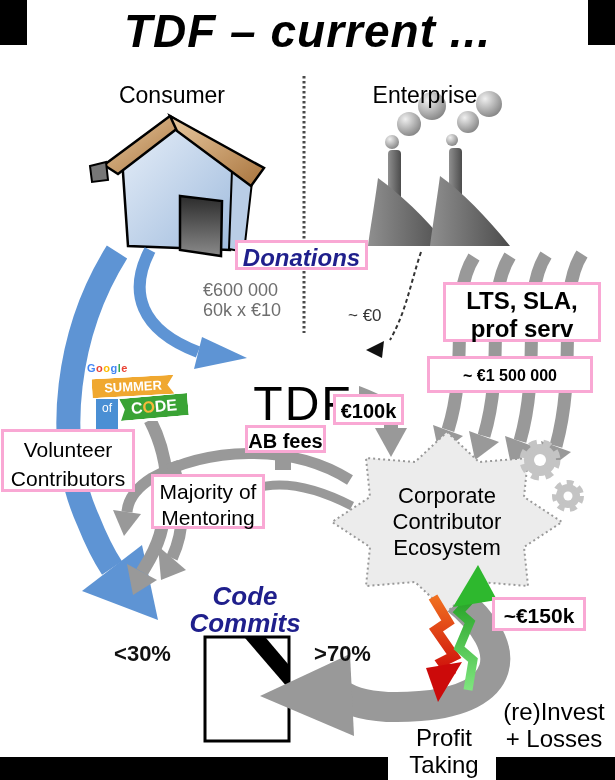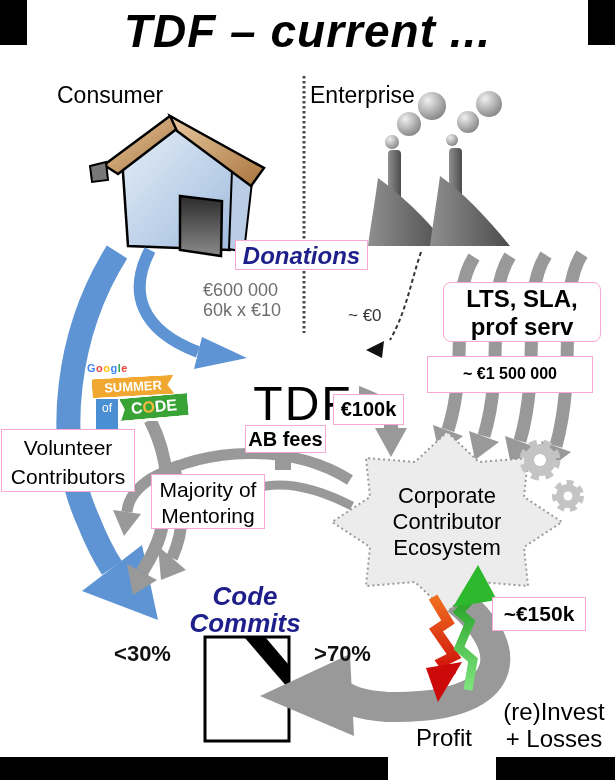--- a/index.html
+++ b/index.html
@@ -8,28 +8,28 @@
     font-family:"Liberation Sans","DejaVu Sans",sans-serif;color:#000;
   }
   .abs{position:absolute;}
   svg{position:absolute;left:0;top:0;}
   
   .corner{background:#000;width:27px;height:45px;top:0;}
   .bottom-bar{background:#000;left:0;top:757px;width:615px;height:23px;}
   .bottom-notch{background:#fff;left:388px;top:757px;width:108px;height:23px;}
   
   .title{left:0;top:4px;width:615px;text-align:center;font-size:46px;font-weight:bold;font-style:italic;letter-spacing:1px;}
-  .col-label{font-size:23px;width:230px;}
-  .whitebox{background:#fff;border:1px solid #f9a8d4;text-align:center;box-sizing:border-box;}
+  .col-label{font-size:23px;text-align:center;width:230px;}
+  .whitebox{background:#fff;border:3px solid #f9a8d4;text-align:center;box-sizing:border-box;}
   .noborder{background:#fff;text-align:center;box-sizing:border-box;margin-top:46px;}
   .navy{color:#1f1f8c;}
   .donations{left:235px;top:240px;width:133px;height:30px;font-size:24px;font-weight:bold;font-style:italic;line-height:29px;}
   .amounts{left:203px;top:280px;font-size:18px;line-height:20px;color:#6e6e6e;}
   .zero{left:348px;top:306px;font-size:17px;color:#333;}
-  .ltsbox{left:443px;top:282px;width:158px;height:60px;font-size:24px;font-weight:bold;line-height:28px;padding-top:2px;border-radius:8px;}
+  .ltsbox{left:443px;top:282px;width:158px;height:60px;font-size:24px;font-weight:bold;line-height:28px;padding-top:2px;}
   .revbox{left:427px;top:356px;width:166px;height:37px;font-size:16px;font-weight:bold;line-height:34px;}
   .tdfbox{left:247px;top:328px;width:112px;height:62px;font-size:48px;line-height:60px;letter-spacing:2px;}
   .k100{left:333px;top:394px;width:71px;height:31px;font-size:20px;font-weight:bold;line-height:29px;}
   .abfees{left:245px;top:425px;width:81px;height:28px;font-size:20px;font-weight:bold;line-height:26px;}
   .volbox{left:1px;top:429px;width:134px;height:63px;font-size:21px;line-height:29px;padding-top:3px;}
   .menbox{left:151px;top:474px;width:114px;height:55px;font-size:21px;line-height:26px;padding-top:2px;}
   .ecotext{left:347px;top:483px;width:200px;text-align:center;font-size:22px;line-height:26px;}
   .commits{left:170px;top:583px;width:150px;text-align:center;font-size:26px;font-weight:bold;font-style:italic;line-height:27px;}
   .share{width:85px;text-align:center;font-size:22px;font-weight:bold;color:#111;}
   .k150{left:492px;top:597px;width:94px;height:34px;font-size:21px;font-weight:bold;line-height:32px;}
@@ -246,15 +246,16 @@
   <div class="abs share" style="left:100px;top:641px">&lt;30%</div>
   <div class="abs share" style="left:300px;top:641px">&gt;70%</div>
 
   <div class="abs whitebox k150">~€150k</div>
   <div class="abs reinvest">
     <div>(re)Invest</div>
     <div>+ Losses</div>
   </div>
   <div class="abs profit">
     <div>Profit</div>
+    <div style="background:#fff">Taking</div>
   </div>
 
 </div>
 
 </body></html>

